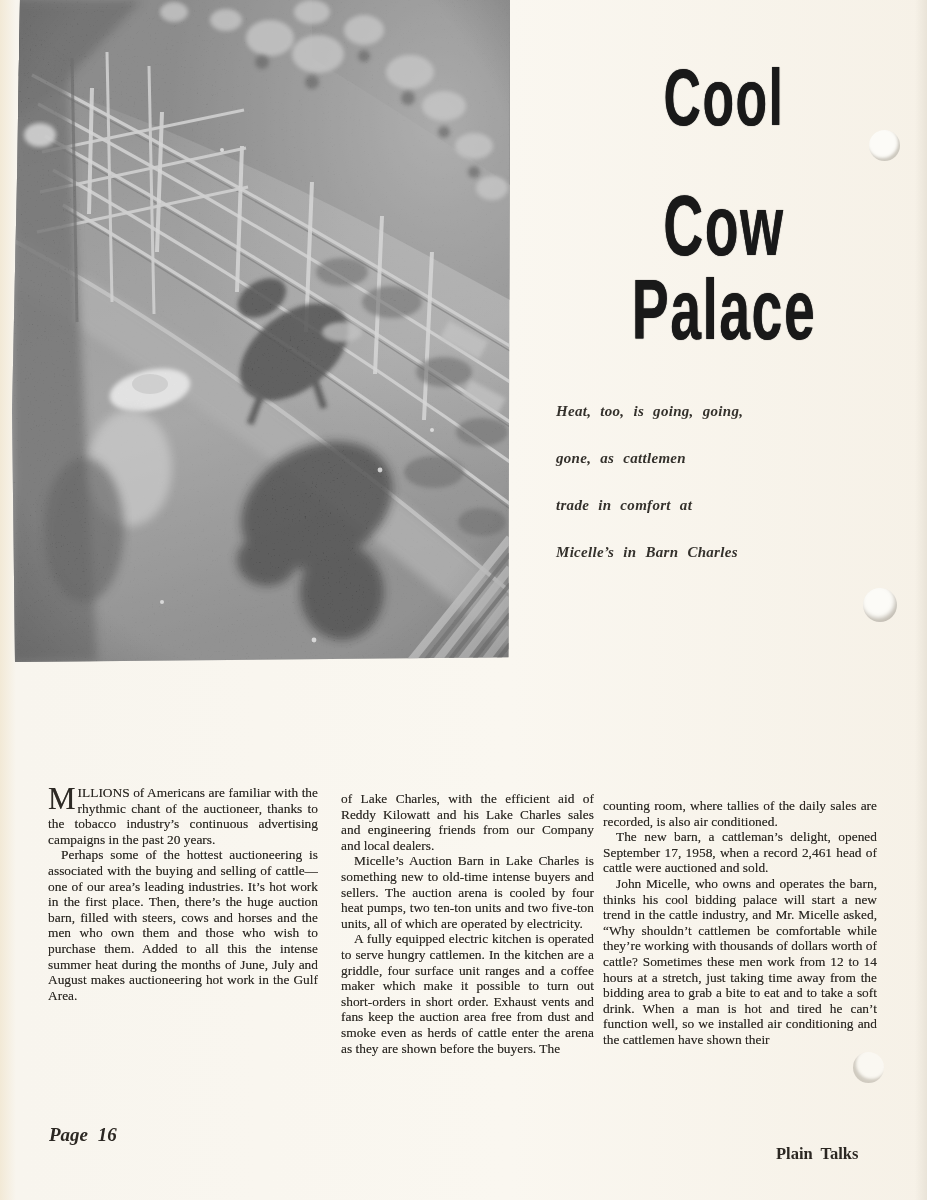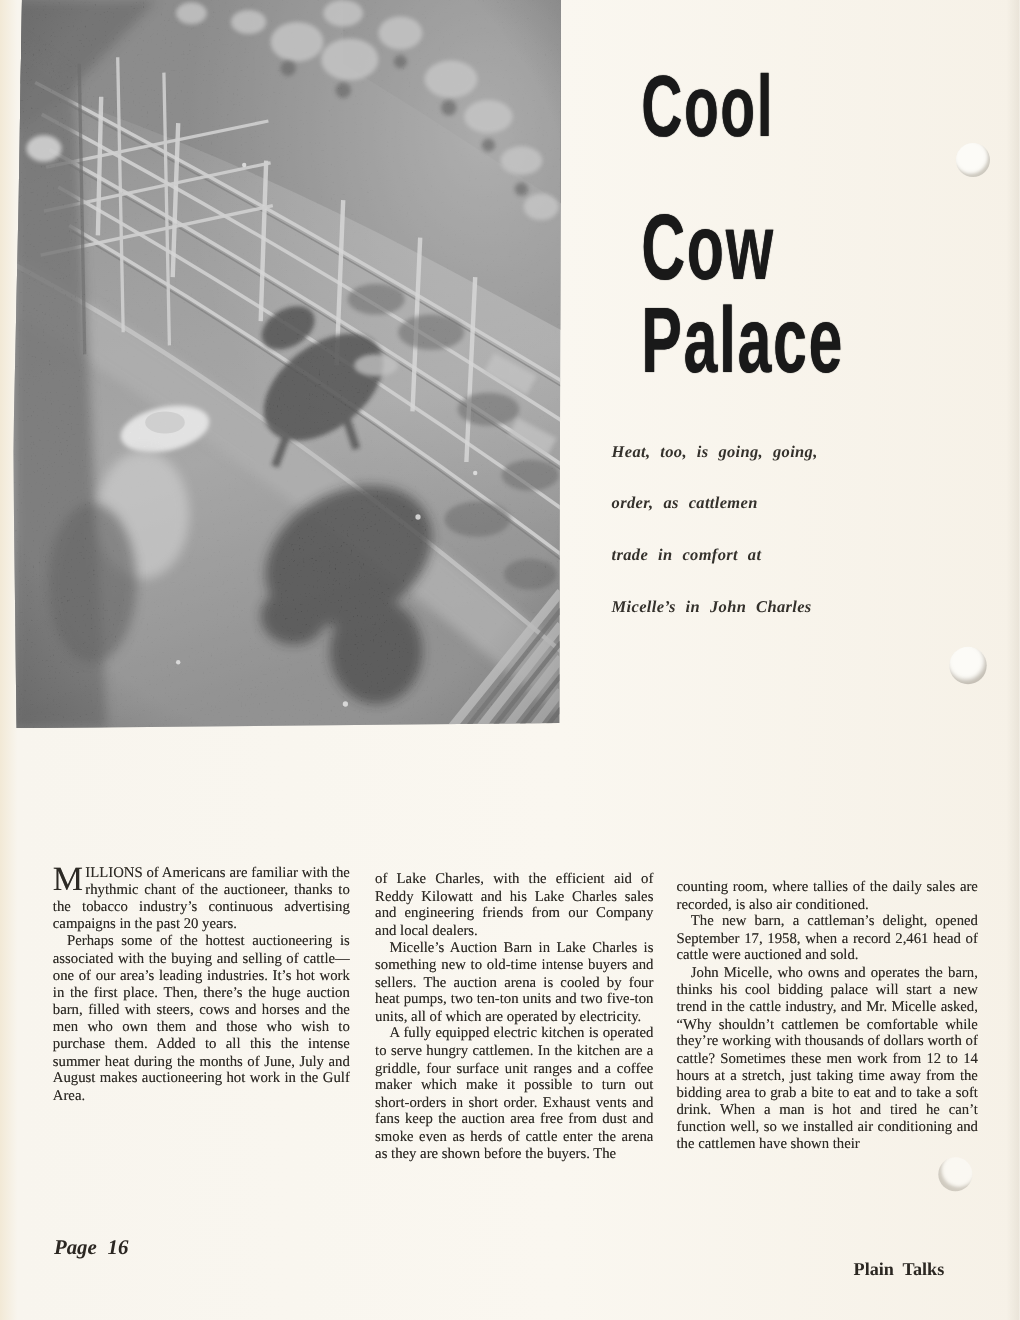--- a/index.html
+++ b/index.html
@@ -18,20 +18,21 @@
   
   .photo{
     position:absolute;left:12px;top:0;width:498px;height:662px;
     clip-path:polygon(1.6% 0,100% 0,99.7% 99.3%,0.6% 100%,0 62%,1% 27%);
   }
   .photo svg{width:100%;height:100%;display:block;}
   
   .headline{
     position:absolute;left:528px;top:0;width:392px;height:300px;
     font-family:"Liberation Sans",sans-serif;font-weight:bold;color:#191919;
+    text-align:center;
   }
   .title-line{
     position:absolute;left:0;width:100%;line-height:1;
     letter-spacing:2px;text-shadow:0 0 1px #191919;
     transform:scale(0.72,1.1);transform-origin:50% 0;
   }
   .t1{top:58px;font-size:72px;}
   .t2{top:183px;font-size:77px;}
   
   .deck{
@@ -43,21 +44,21 @@
   
   .columns{position:absolute;left:48px;top:785px;display:flex;color:#2d2a25;}
   .col{
     font-size:13.4px;line-height:15.6px;text-align:justify;
     text-shadow:0 0 .3px rgba(45,42,37,.55);
   }
   .col p{margin:0;text-indent:13px;}
   .col p.noindent{text-indent:0;}
   .col1{width:270px;}
   .col2{width:253px;margin-left:23px;padding-top:6px;}
-  .col3{width:274px;margin-left:21px;padding-top:13px;}
+  .col3{width:274px;margin-left:9px;padding-top:13px;}
   .dropcap{
     float:left;font-size:31px;line-height:26px;margin:1px 2px 0 0;
   }
   
   .footer-left{
     position:absolute;left:49px;top:1124px;font-size:19px;
     font-weight:bold;font-style:italic;color:#2b2722;word-spacing:5px;
   }
   .footer-right{
     position:absolute;left:776px;top:1144px;font-size:16.5px;
@@ -226,23 +227,23 @@
     </svg>
   </div>
 
   <div class="headline">
     <div class="title-line t1">Cool</div>
     <div class="title-line t2">Cow Palace</div>
   </div>
 
   <div class="deck">
     <div class="deck-line">Heat, too, is going, going,</div>
-    <div class="deck-line">order, as cattlemen</div>
+    <div class="deck-line">gone, as cattlemen</div>
     <div class="deck-line">trade in comfort at</div>
-    <div class="deck-line">Micelle’s in John Charles</div>
+    <div class="deck-line">Micelle’s in Barn Charles</div>
   </div>
 
   <div class="columns">
       <div class="col col1">
         <p class="noindent"><span class="dropcap">M</span>ILLIONS of Americans are familiar with the rhythmic chant of the auctioneer, thanks to the tobacco industry’s continuous advertising campaigns in the past 20 years.</p>
         <p>Perhaps some of the hottest auctioneering is associated with the buying and selling of cattle—one of our area’s leading industries. It’s hot work in the first place. Then, there’s the huge auction barn, filled with steers, cows and horses and the men who own them and those who wish to purchase them. Added to all this the intense summer heat during the months of June, July and August makes auctioneering hot work in the Gulf Area.</p>
       </div>
       <div class="col col2">
         <p class="noindent">of Lake Charles, with the efficient aid of Reddy Kilowatt and his Lake Charles sales and engineering friends from our Company and local dealers.</p>
         <p>Micelle’s Auction Barn in Lake Charles is something new to old-time intense buyers and sellers. The auction arena is cooled by four heat pumps, two ten-ton units and two five-ton units, all of which are operated by electricity.</p>

